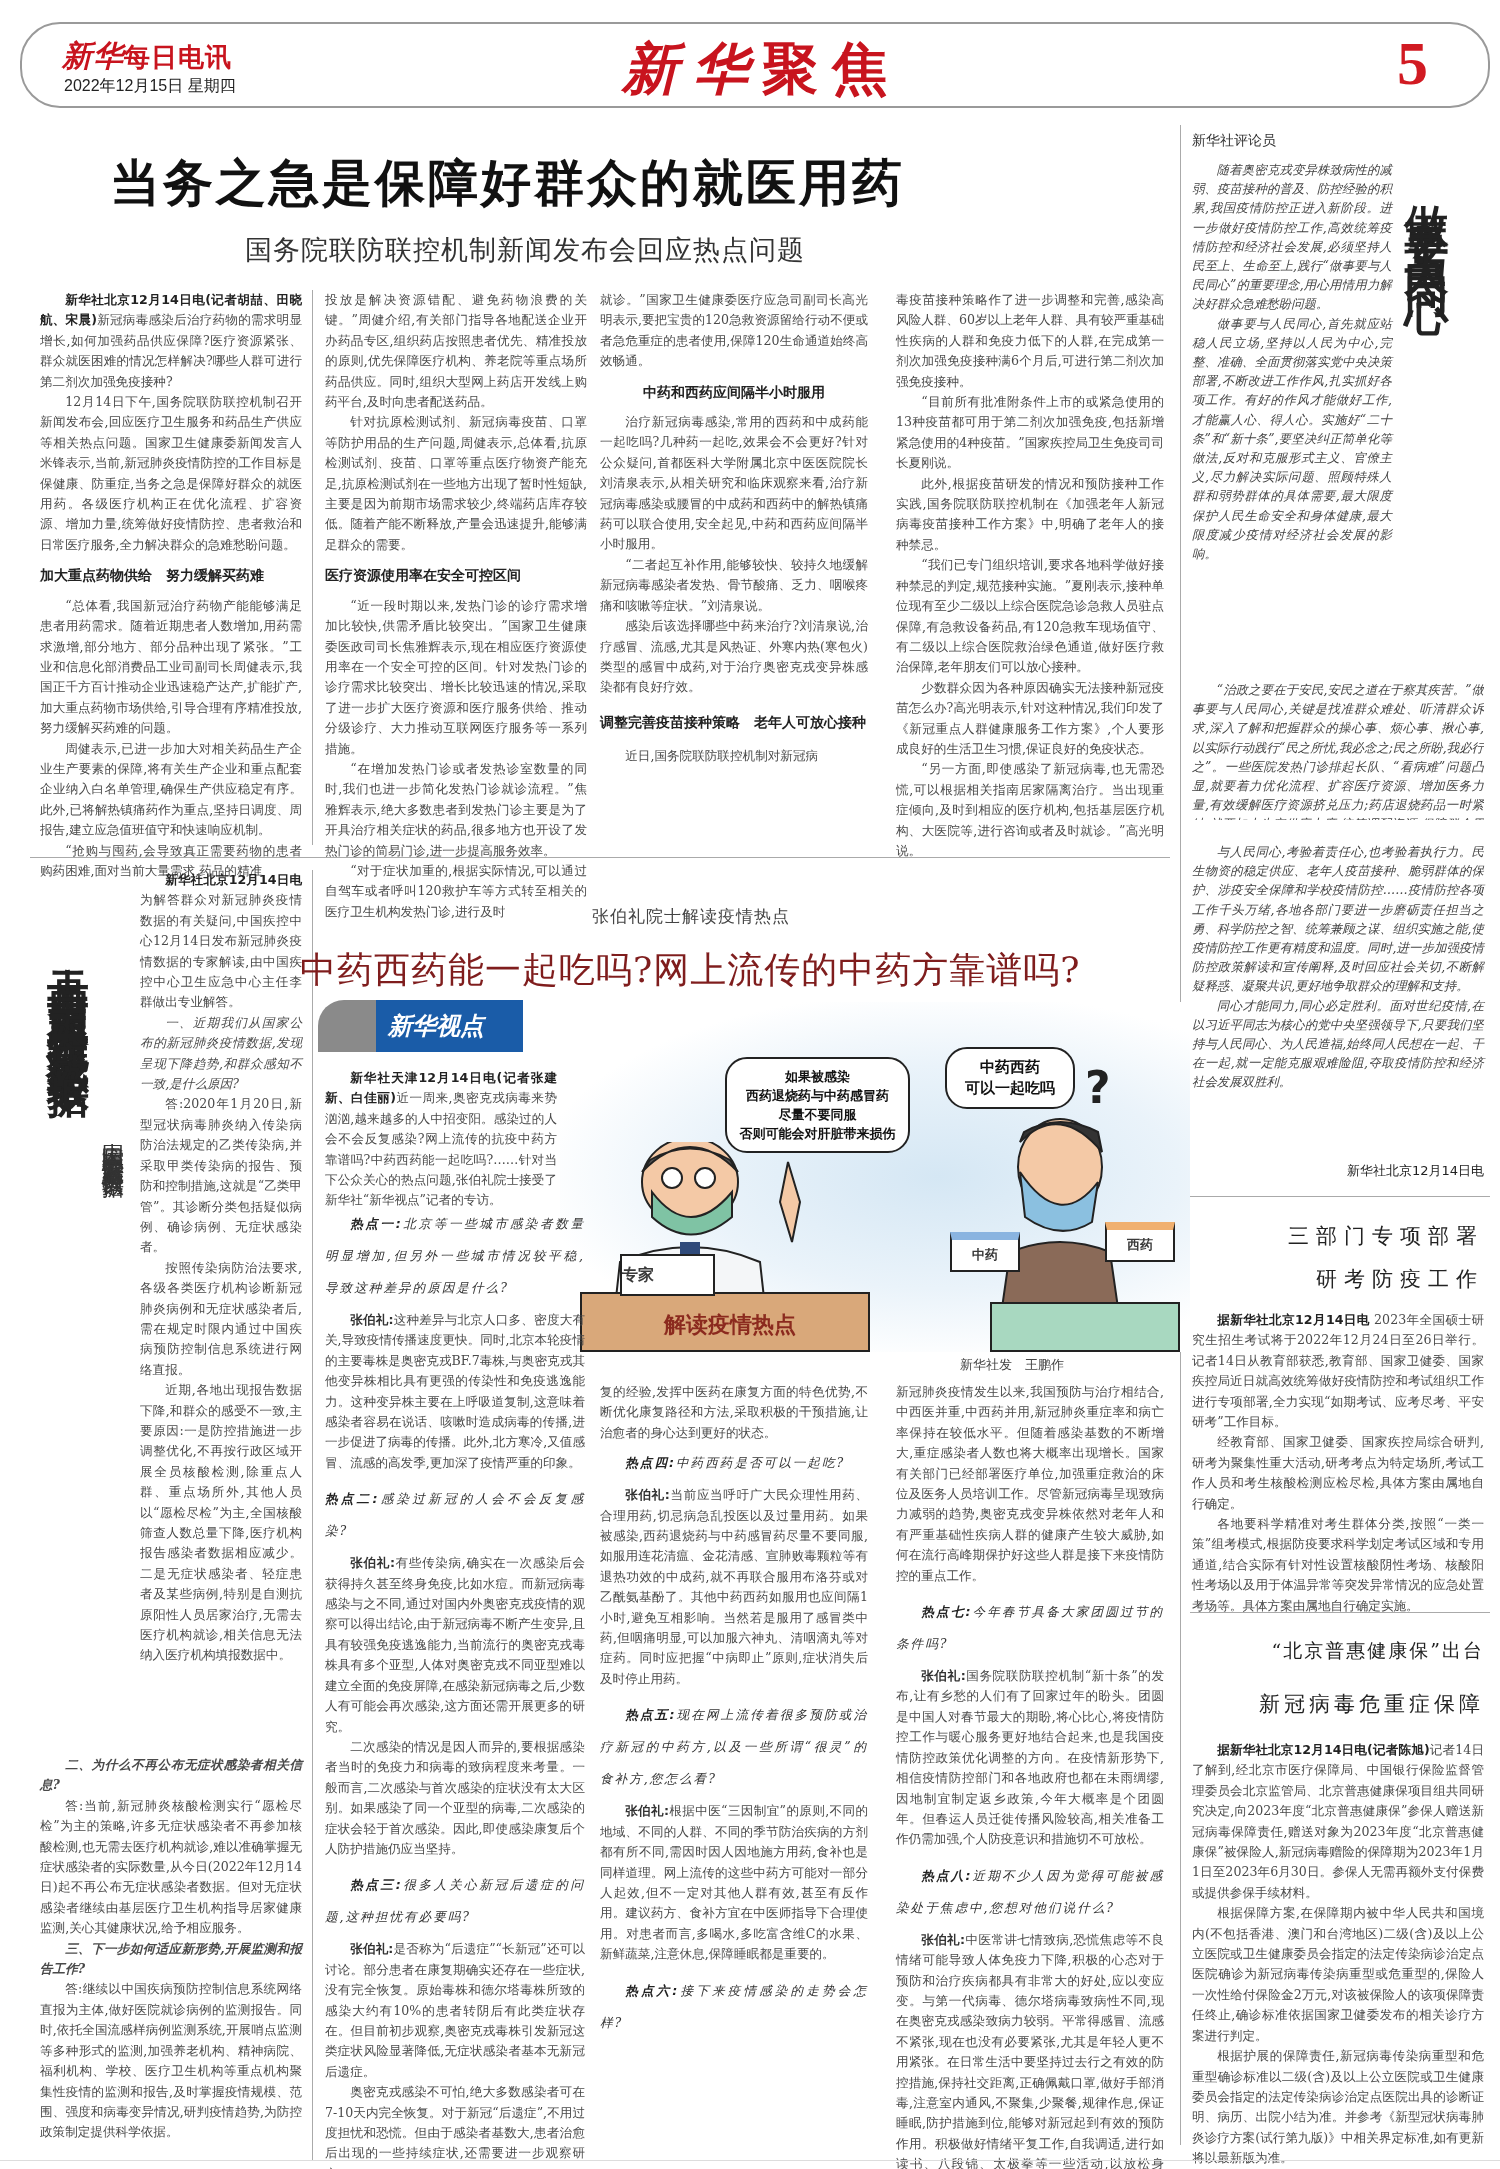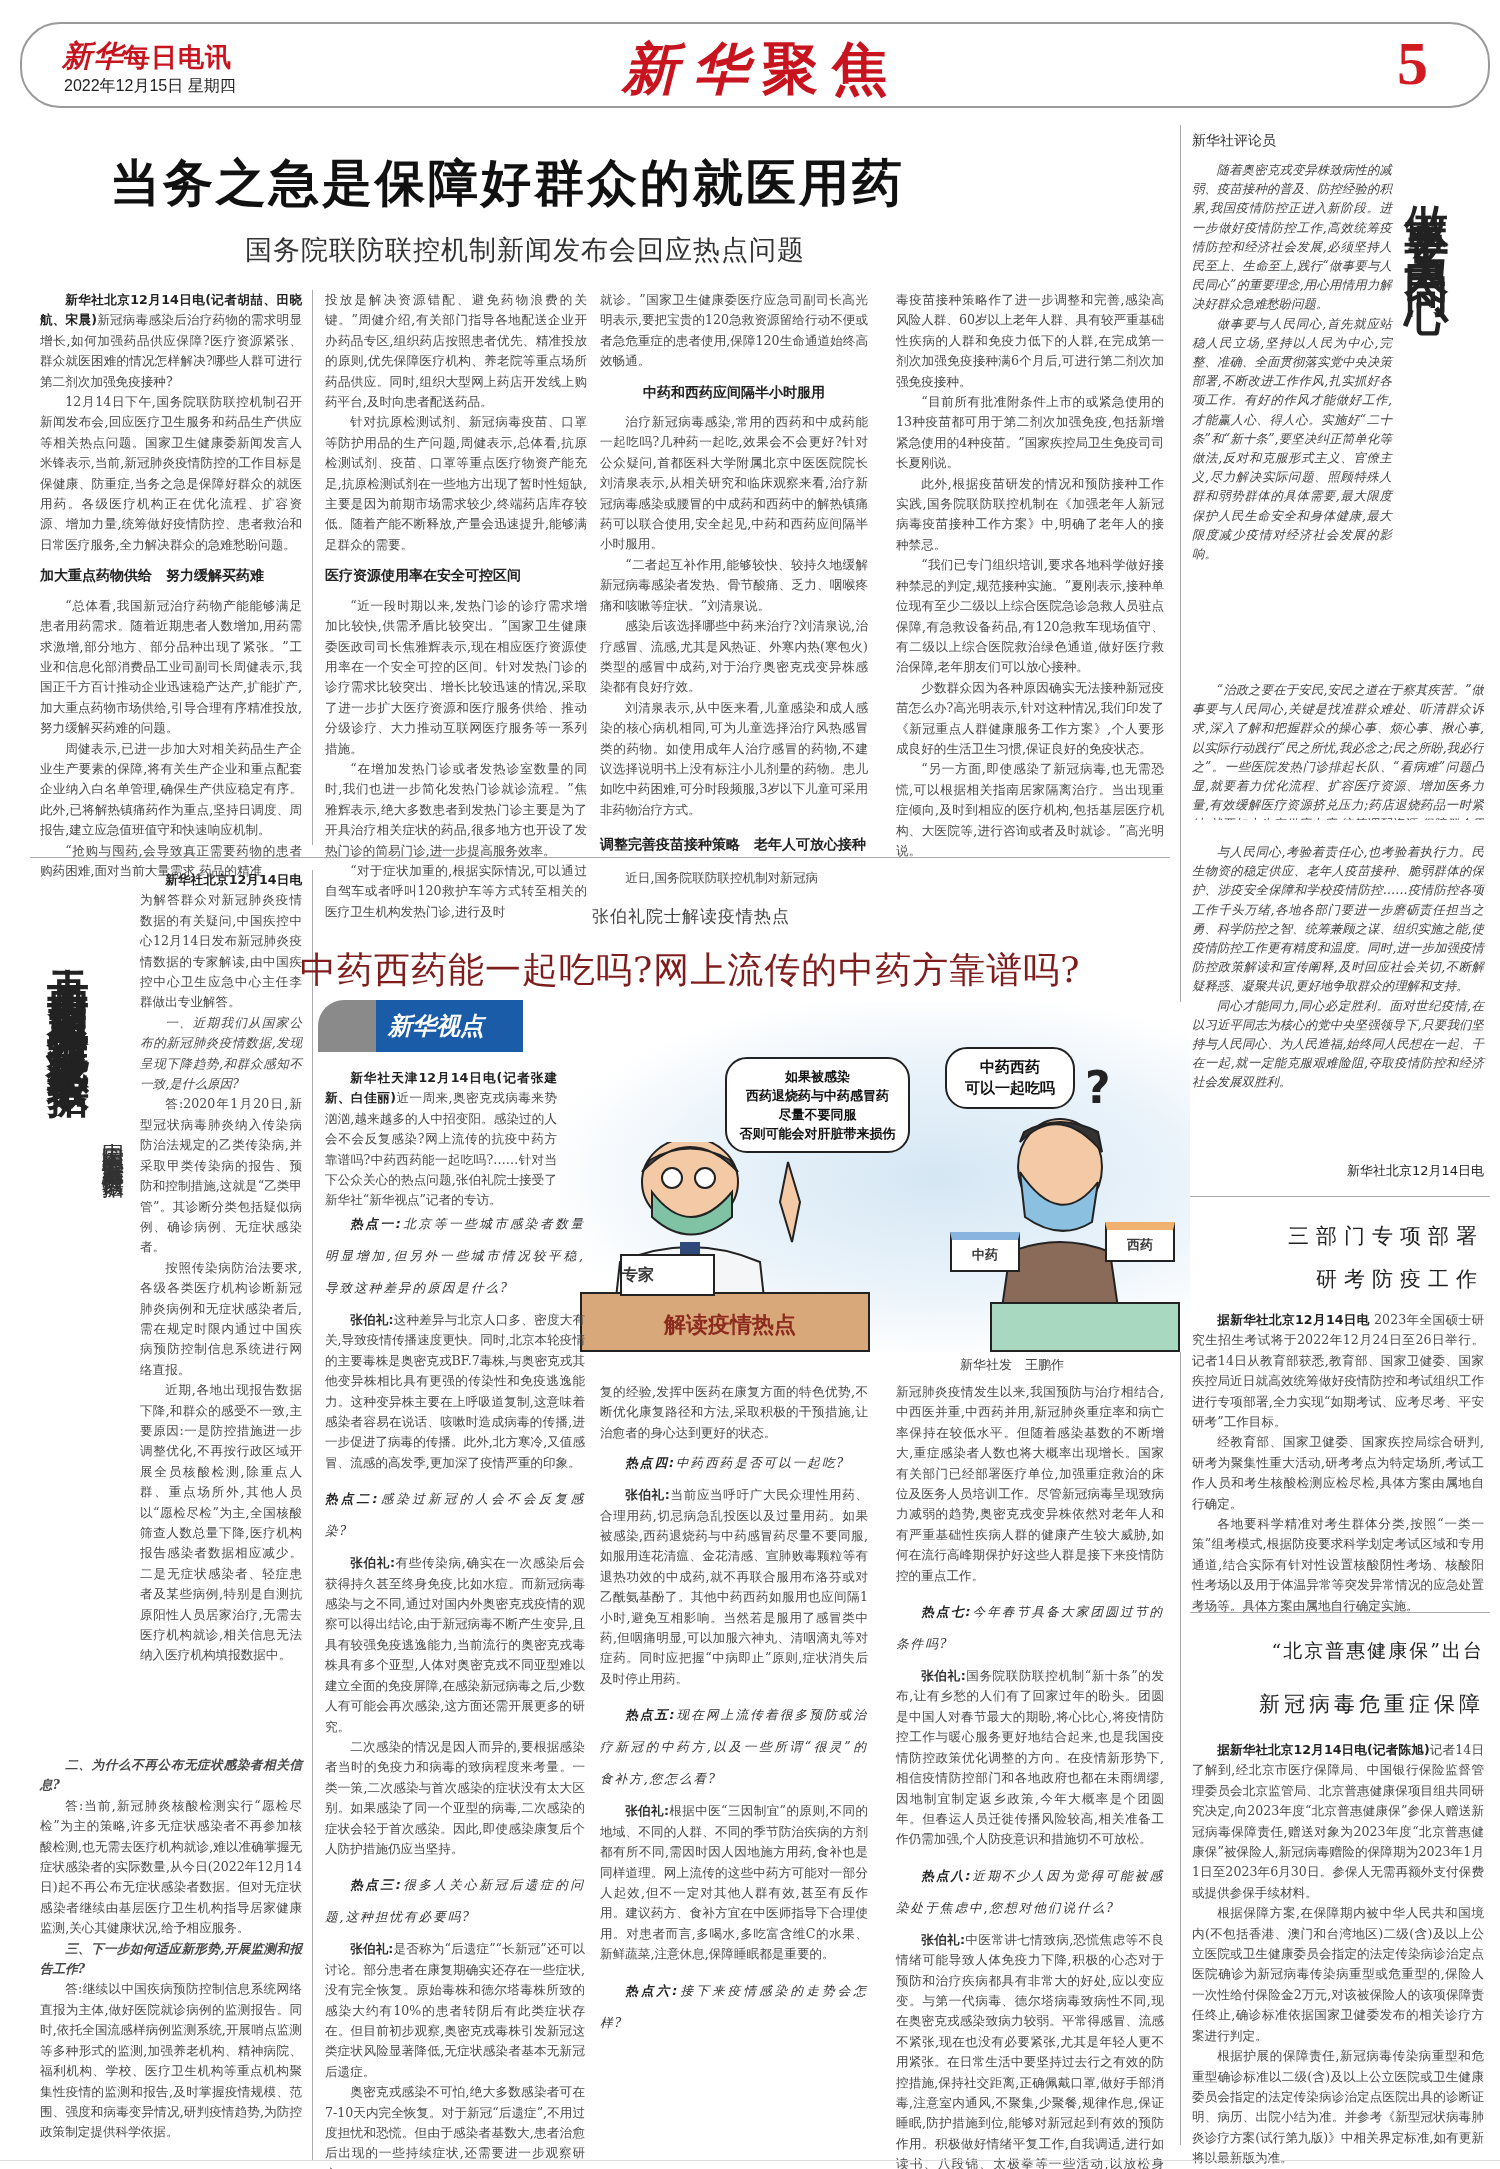--- a/index.html
+++ b/index.html
@@ -75,21 +75,20 @@
   <p>“在增加发热门诊或者发热诊室数量的同时,我们也进一步简化发热门诊就诊流程。”焦雅辉表示,绝大多数患者到发热门诊主要是为了开具治疗相关症状的药品,很多地方也开设了发热门诊的简易门诊,进一步提高服务效率。</p>
   <p>“对于症状加重的,根据实际情况,可以通过自驾车或者呼叫120救护车等方式转至相关的医疗卫生机构发热门诊,进行及时</p>
 </div>
 
 <div class="abs col" style="left:600px;top:290px;width:268px;">
   <p style="text-indent:0">就诊。”国家卫生健康委医疗应急司副司长高光明表示,要把宝贵的120急救资源留给行动不便或者急危重症的患者使用,保障120生命通道始终高效畅通。</p>
   <p class="subhd" style="text-align:center">中药和西药应间隔半小时服用</p>
   <p>治疗新冠病毒感染,常用的西药和中成药能一起吃吗?几种药一起吃,效果会不会更好?针对公众疑问,首都医科大学附属北京中医医院院长刘清泉表示,从相关研究和临床观察来看,治疗新冠病毒感染或腰冒的中成药和西药中的解热镇痛药可以联合使用,安全起见,中药和西药应间隔半小时服用。</p>
   <p>“二者起互补作用,能够较快、较持久地缓解新冠病毒感染者发热、骨节酸痛、乏力、咽喉疼痛和咳嗽等症状。”刘清泉说。</p>
   <p>感染后该选择哪些中药来治疗?刘清泉说,治疗感冒、流感,尤其是风热证、外寒内热(寒包火)类型的感冒中成药,对于治疗奥密克戎变异株感染都有良好疗效。</p>
-  <p>刘清泉表示,从中医来看,儿童感染和成人感染的核心病机相同,可为儿童选择治疗风热感冒类的药物。如使用成年人治疗感冒的药物,不建议选择说明书上没有标注小儿剂量的药物。患儿如吃中药困难,可分时段频服,3岁以下儿童可采用非药物治疗方式。</p>
   <p class="subhd" style="line-height:28px">调整完善疫苗接种策略　老年人可放心接种</p>
   <p>近日,国务院联防联控机制对新冠病</p>
 </div>
 
 <div class="abs col" style="left:896px;top:290px;width:268px;">
   <p style="text-indent:0">毒疫苗接种策略作了进一步调整和完善,感染高风险人群、60岁以上老年人群、具有较严重基础性疾病的人群和免疫力低下的人群,在完成第一剂次加强免疫接种满6个月后,可进行第二剂次加强免疫接种。</p>
   <p>“目前所有批准附条件上市的或紧急使用的13种疫苗都可用于第二剂次加强免疫,包括新增紧急使用的4种疫苗。”国家疾控局卫生免疫司司长夏刚说。</p>
   <p>此外,根据疫苗研发的情况和预防接种工作实践,国务院联防联控机制在《加强老年人新冠病毒疫苗接种工作方案》中,明确了老年人的接种禁忌。</p>
   <p>“我们已专门组织培训,要求各地科学做好接种禁忌的判定,规范接种实施。”夏刚表示,接种单位现有至少二级以上综合医院急诊急救人员驻点保障,有急救设备药品,有120急救车现场值守、有二级以上综合医院救治绿色通道,做好医疗救治保障,老年朋友们可以放心接种。</p>
   <p>少数群众因为各种原因确实无法接种新冠疫苗怎么办?高光明表示,针对这种情况,我们印发了《新冠重点人群健康服务工作方案》,个人要形成良好的生活卫生习惯,保证良好的免疫状态。</p>
@@ -182,21 +181,21 @@
   <div class="abs" style="left:545px;top:220px;width:70px;height:40px;background:#fff;border:2px solid #222;border-top:8px solid #f0b070;font-family:'DejaVu Sans',sans-serif;font-weight:bold;font-size:13px;text-align:center;line-height:30px">西药</div>
   <div class="abs" style="left:430px;top:300px;width:190px;height:50px;background:#a8d8c0;border:2px solid #222"></div>
 </div>
 <div class="abs caption" style="left:960px;top:1356px">新华社发　王鹏作</div>
 
 <div class="abs col" style="left:325px;top:1208px;width:260px;">
   <p class="hotq"><span class="hot">热点一:</span><span>北京等一些城市感染者数量明显增加,但另外一些城市情况较平稳,导致这种差异的原因是什么?</span></p>
   <p style="margin-top:6px"><span class="speaker">张伯礼:</span><span>这种差异与北京人口多、密度大有关,导致疫情传播速度更快。同时,北京本轮疫情的主要毒株是奥密克戎BF.7毒株,与奥密克戎其他变异株相比具有更强的传染性和免疫逃逸能力。这种变异株主要在上呼吸道复制,这意味着感染者容易在说话、咳嗽时造成病毒的传播,进一步促进了病毒的传播。此外,北方寒冷,又值感冒、流感的高发季,更加深了疫情严重的印象。</span></p>
   <p class="hotq" style="text-indent:0;margin-top:10px"><span class="hot">热点二:</span><span>感染过新冠的人会不会反复感染?</span></p>
   <p style="margin-top:6px"><span class="speaker">张伯礼:</span><span>有些传染病,确实在一次感染后会获得持久甚至终身免疫,比如水痘。而新冠病毒感染与之不同,通过对国内外奥密克戎疫情的观察可以得出结论,由于新冠病毒不断产生变异,且具有较强免疫逃逸能力,当前流行的奥密克戎毒株具有多个亚型,人体对奥密克戎不同亚型难以建立全面的免疫屏障,在感染新冠病毒之后,少数人有可能会再次感染,这方面还需开展更多的研究。</span></p>
-  <p>二次感染的情况是因人而异的,要根据感染者当时的免疫力和病毒的致病程度来考量。一类一策,二次感染与首次感染的症状没有太大区别。如果感染了同一个亚型的病毒,二次感染的症状会轻于首次感染。因此,即使感染康复后个人防护措施仍应当坚持。</p>
+  <p>二次感染的情况是因人而异的,要根据感染者当时的免疫力和病毒的致病程度来考量。一般而言,二次感染与首次感染的症状没有太大区别。如果感染了同一个亚型的病毒,二次感染的症状会轻于首次感染。因此,即使感染康复后个人防护措施仍应当坚持。</p>
   <p class="hotq" style="margin-top:10px"><span class="hot">热点三:</span><span>很多人关心新冠后遗症的问题,这种担忧有必要吗?</span></p>
   <p style="margin-top:6px"><span class="speaker">张伯礼:</span><span>是否称为“后遗症”“长新冠”还可以讨论。部分患者在康复期确实还存在一些症状,没有完全恢复。原始毒株和德尔塔毒株所致的感染大约有10%的患者转阴后有此类症状存在。但目前初步观察,奥密克戎毒株引发新冠这类症状风险显著降低,无症状感染者基本无新冠后遗症。</span></p>
   <p>奥密克戎感染不可怕,绝大多数感染者可在7-10天内完全恢复。对于新冠“后遗症”,不用过度担忧和恐慌。但由于感染者基数大,患者治愈后出现的一些持续症状,还需要进一步观察研究。</p>
 
 </div>
 
 <div class="abs col" style="left:600px;top:1382px;width:268px;">
   <p style="text-indent:0">复的经验,发挥中医药在康复方面的特色优势,不断优化康复路径和方法,采取积极的干预措施,让治愈者的身心达到更好的状态。</p>
   <p class="hotq" style="margin-top:4px"><span class="hot">热点四:</span><span>中药西药是否可以一起吃?</span></p>
   <p style="margin-top:6px"><span class="speaker">张伯礼:</span><span>当前应当呼吁广大民众理性用药、合理用药,切忌病急乱投医以及过量用药。如果被感染,西药退烧药与中药感冒药尽量不要同服,如服用连花清瘟、金花清感、宣肺败毒颗粒等有退热功效的中成药,就不再联合服用布洛芬或对乙酰氨基酚了。其他中药西药如服用也应间隔1小时,避免互相影响。当然若是服用了感冒类中药,但咽痛明显,可以加服六神丸、清咽滴丸等对症药。同时应把握“中病即止”原则,症状消失后及时停止用药。</span></p>

